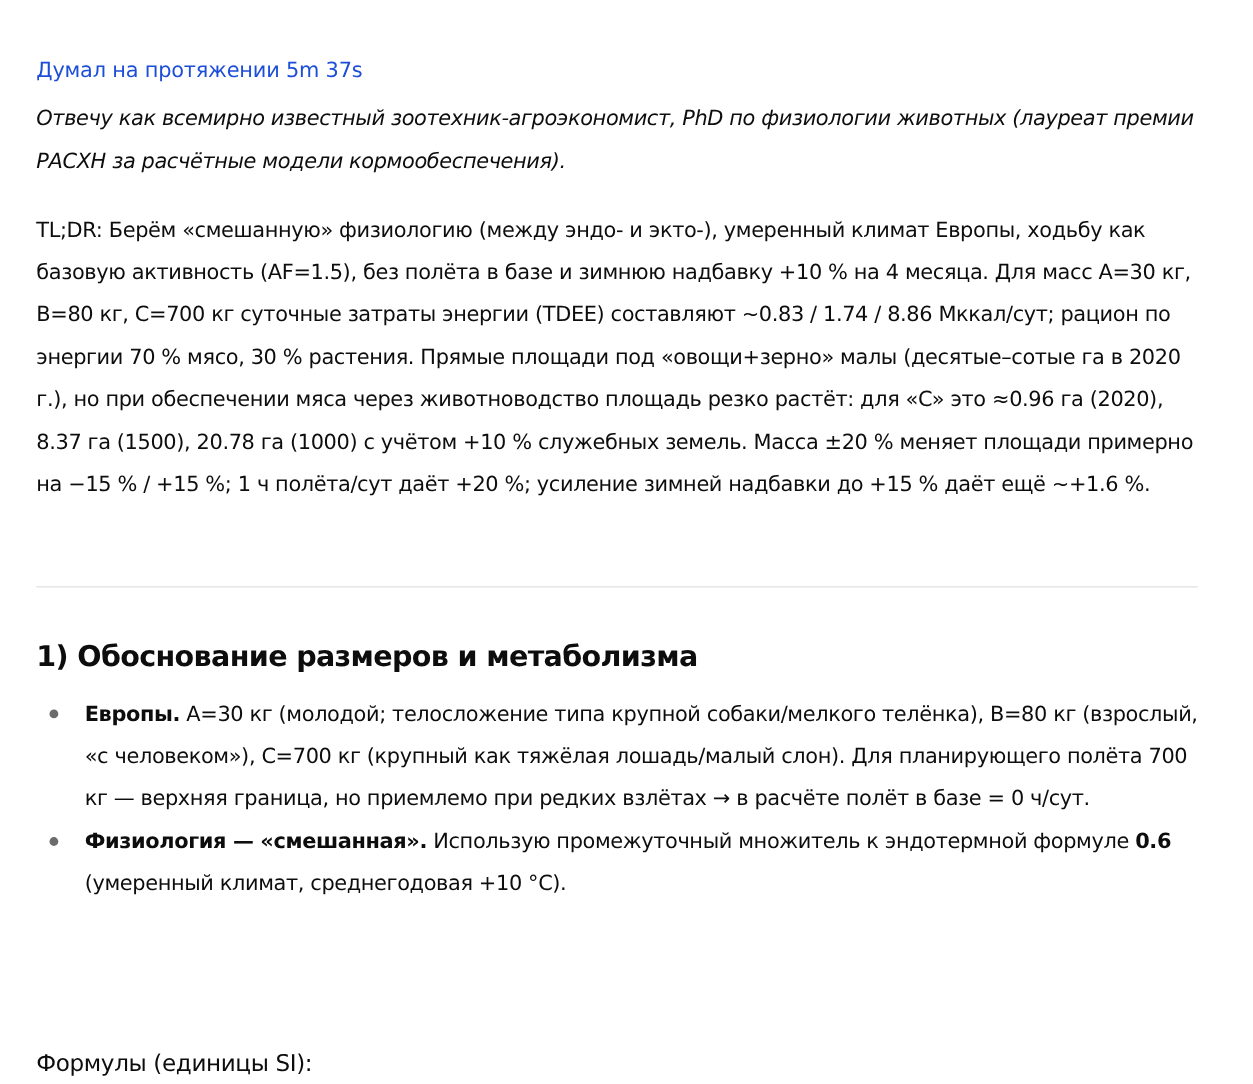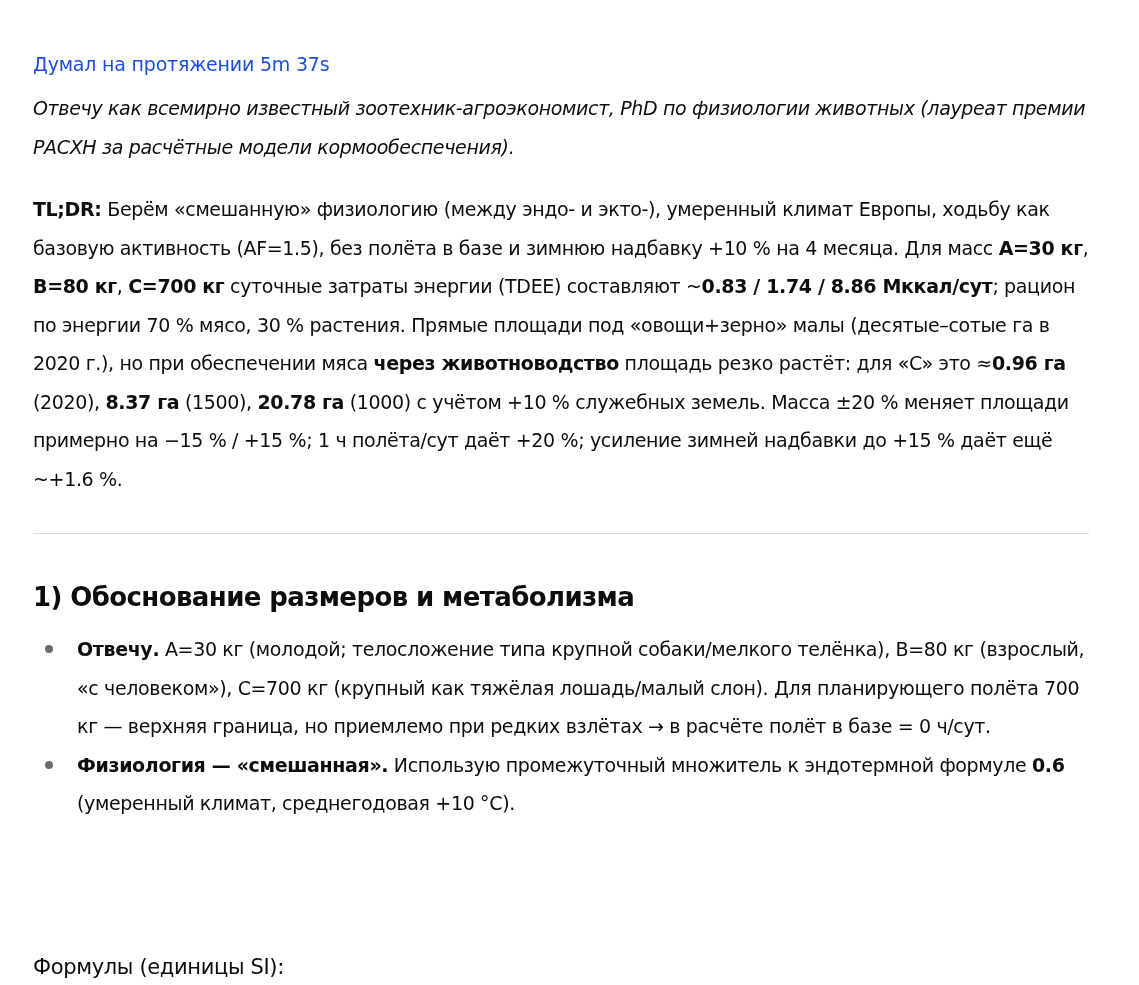--- a/index.html
+++ b/index.html
@@ -32,21 +32,21 @@
     }
     .para {
       position: absolute;
       left: 0;
       width: 1060px;
       font-size: 19px;
       line-height: 38.5px;
       letter-spacing: -0.35px;
       margin: 0;
     }
-    .para b { font-weight: bold; }
+    .para b { font-weight: normal; }
     .p-intro { top: 89px; font-style: italic; }
     .p-tldr { top: 190px; }
     .divider {
       position: absolute;
       top: 533px;
       left: 0;
       width: 1056px;
       height: 0;
       border-top: 1px solid #dcdcdc;
     }
@@ -106,21 +106,21 @@
   <p class="para p-intro">Отвечу как всемирно известный зоотехник-агроэкономист, PhD по физиологии животных (лауреат премии РАСХН за расчётные модели кормообеспечения).</p>
 
   <p class="para p-tldr"><b>TL;DR:</b><span> Берём «смешанную» физиологию (между эндо- и экто-), умеренный климат Европы, ходьбу как базовую активность (AF=1.5), без полёта в базе и зимнюю надбавку +10 % на 4 месяца. Для масс </span><b>A=30 кг</b><span>, </span><b>B=80 кг</b><span>, </span><b>C=700 кг</b><span> суточные затраты энергии (TDEE) составляют ~</span><b>0.83 / 1.74 / 8.86 Мккал/сут</b><span>; рацион по энергии 70 % мясо, 30 % растения. Прямые площади под «овощи+зерно» малы (десятые–сотые га в 2020 г.), но при обеспечении мяса </span><b>через животноводство</b><span> площадь резко растёт: для «C» это ≈</span><b>0.96 га</b><span> (2020), </span><b>8.37 га</b><span> (1500), </span><b>20.78 га</b><span> (1000) с учётом +10 % служебных земель. Масса ±20 % меняет площади примерно на −15 % / +15 %; 1 ч полёта/сут даёт +20 %; усиление зимней надбавки до +15 % даёт ещё ~+1.6 %.</span></p>
 
   <div class="divider"></div>
 
   <h2 class="h2">1) Обоснование размеров и метаболизма</h2>
 
   <ul class="bullets">
     <li>
-      <span class="dot"></span><b>Отвечу.</b><span> A=30 кг (молодой; телосложение типа крупной собаки/мелкого телёнка), B=80 кг (взрослый, «с человеком»), C=700 кг (крупный как тяжёлая лошадь/малый слон). Для планирующего полёта 700 кг — верхняя граница, но приемлемо при редких взлётах → в расчёте полёт в базе = 0 ч/сут.</span>
+      <span class="dot"></span><b>Европы.</b><span> A=30 кг (молодой; телосложение типа крупной собаки/мелкого телёнка), B=80 кг (взрослый, «с человеком»), C=700 кг (крупный как тяжёлая лошадь/малый слон). Для планирующего полёта 700 кг — верхняя граница, но приемлемо при редких взлётах → в расчёте полёт в базе = 0 ч/сут.</span>
     </li>
     <li>
       <span class="dot"></span><b>Физиология — «смешанная».</b><span> Использую промежуточный множитель к эндотермной формуле </span><b>0.6</b><span> (умеренный климат, среднегодовая +10 °C).</span>
     </li>
   </ul>
 
   <p class="formulas-label">Формулы (единицы SI):</p>
 
 </div>
 

